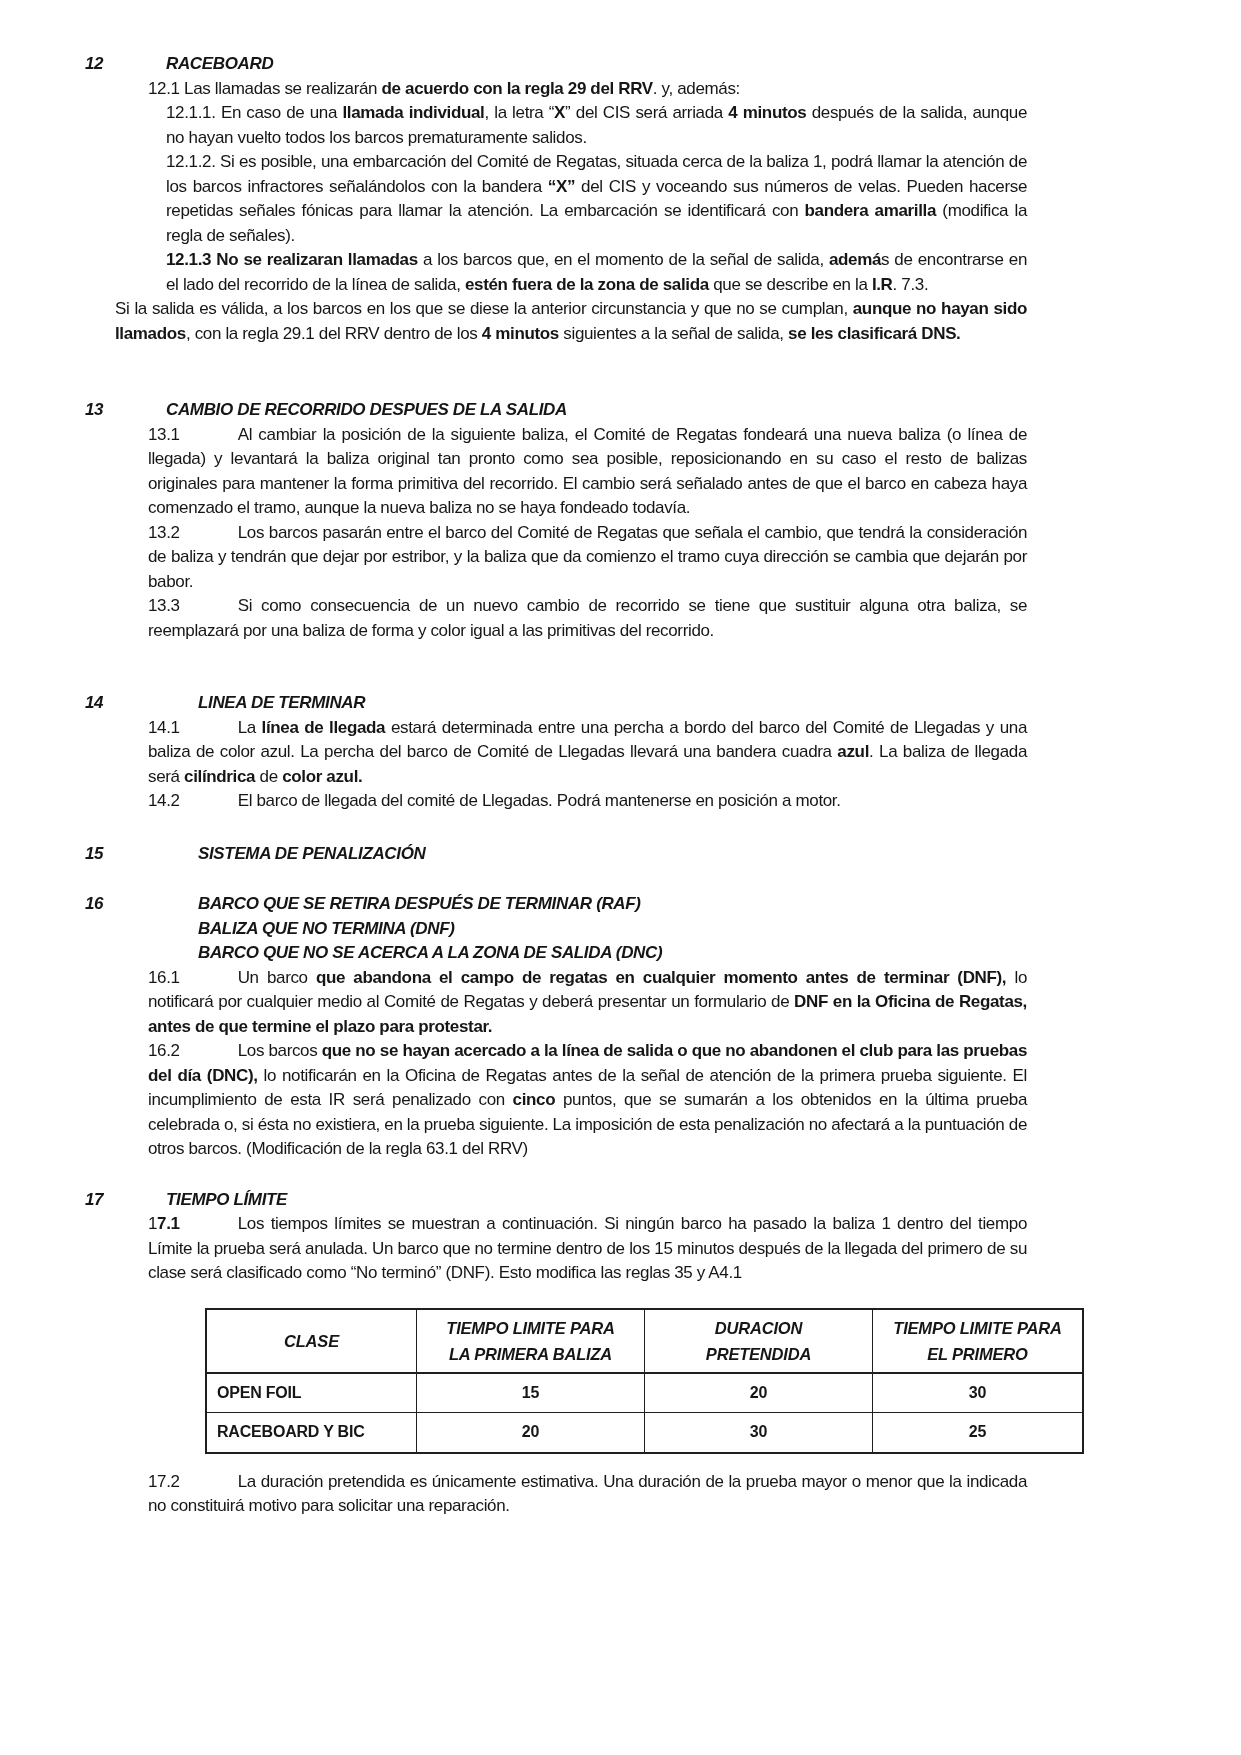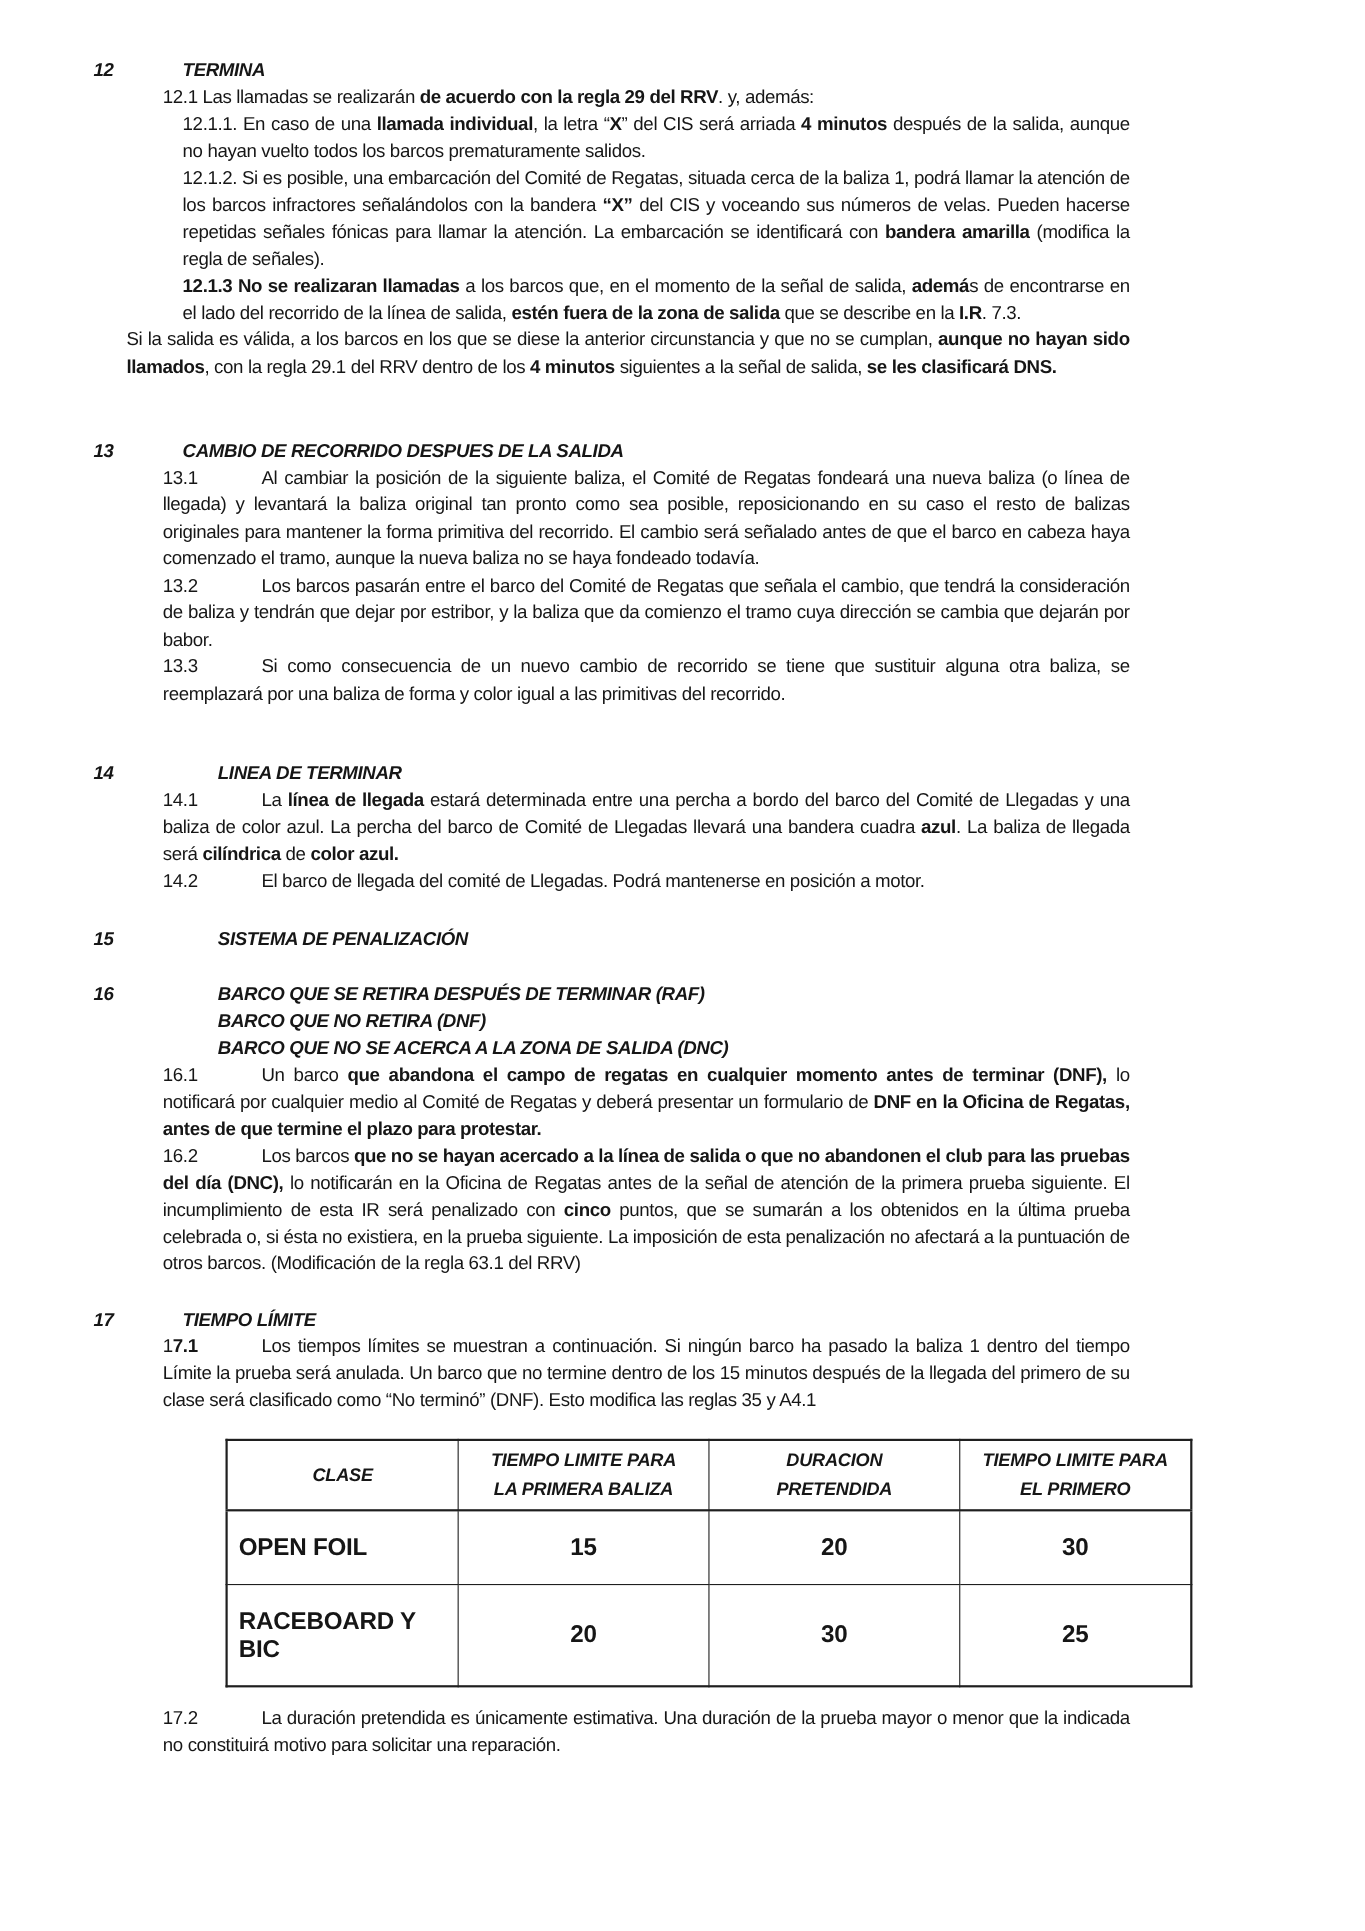--- a/index.html
+++ b/index.html
@@ -34,33 +34,33 @@
   .tab { display: inline-block; width: 58px; }
   .tblwrap { margin: 22px 0 16px 120px; }
   table { border-collapse: collapse; width: 879px; border: 2.5px solid #1f1f1f; table-layout: fixed; }
   th, td { border: 1.6px solid #1f1f1f; }
   thead tr { border-bottom: 2.3px solid #1f1f1f; }
   th {
     font-weight: 700; font-style: italic; text-align: center;
     white-space: pre-line; padding: 5px 4px; line-height: 26px;
     font-size: 16.5px; letter-spacing: -0.2px; vertical-align: middle;
   }
-  td { font-weight: 700; padding: 21px 10px; font-size: 22px; letter-spacing: -0.2px; }
+  td { font-weight: 700; padding: 7px 10px; font-size: 16px; letter-spacing: -0.2px; }
   td.cnum { text-align: center; }
   col.c1 { width: 24%; } col.c2 { width: 26%; } col.c3 { width: 26%; } col.c4 { width: 24%; }
 </style>
 </head>
 <body>
 
 <div class="page">
 
   <div class="sec sec-12">
     <div class="shead">
       <span class="hnum">12</span>
-      <span>TERMINA</span>
+      <span>RACEBOARD</span>
     </div>
     <p class="sub1"><span>12.1 Las llamadas se realizarán </span><span class="b i">de acuerdo con la regla 29 del RRV</span><span>. y, además:</span></p>
     <p class="sub2"><span>12.1.1. En caso de una </span><span class="b i">llamada individual</span><span>, la letra “</span><span class="b">X</span><span>” del CIS será arriada </span><span class="b i">4 minutos</span><span> después de la salida, aunque no hayan vuelto todos los barcos prematuramente salidos.</span></p>
     <p class="sub2"><span>12.1.2. Si es posible, una embarcación del Comité de Regatas, situada cerca de la baliza 1, podrá llamar la atención de los barcos infractores señalándolos con la bandera </span><span class="b i">“X”</span><span> del CIS y voceando sus números de velas. Pueden hacerse repetidas señales fónicas para llamar la atención. La embarcación se identificará con </span><span class="b i">bandera amarilla</span><span> (modifica la regla de señales).</span></p>
     <p class="sub2"><span class="b i">12.1.3 No se realizaran llamadas</span><span> a los barcos que, en el momento de la señal de salida, </span><span class="b i">ademá</span><span>s de encontrarse en el lado del recorrido de la línea de salida, </span><span class="b i">estén fuera de la zona de salida</span><span> que se describe en la </span><span class="b">I.R</span><span>. 7.3.</span></p>
     <p class="flush"><span>Si la salida es válida, a los barcos en los que se diese la anterior circunstancia y que no se cumplan, </span><span class="b i">aunque no hayan sido llamados</span><span>, con la regla 29.1 del RRV dentro de los </span><span class="b i">4 minutos</span><span> siguientes a la señal de salida, </span><span class="b i">se les clasificará DNS.</span></p>
   </div>
 
   <div class="sec sec-13">
     <div class="shead">
@@ -88,21 +88,21 @@
     </div>
   </div>
 
   <div class="sec wide sec-16">
     <div class="shead">
       <span class="hnum">16</span>
       <span>BARCO QUE SE RETIRA DESPUÉS DE TERMINAR (RAF)</span>
     </div>
     <div class="shead">
       <span class="hnum"></span>
-      <span>BARCO QUE NO RETIRA (DNF)</span>
+      <span>BALIZA QUE NO TERMINA (DNF)</span>
     </div>
     <div class="shead">
       <span class="hnum"></span>
       <span>BARCO QUE NO SE ACERCA A LA ZONA DE SALIDA (DNC)</span>
     </div>
     <p class="sub1"><span>16.1</span><span class="tab"></span><span>Un barco </span><span class="b i">que abandona el campo de regatas en cualquier momento antes de terminar (DNF),</span><span> lo notificará por cualquier medio al Comité de Regatas y deberá presentar un formulario de </span><span class="b i">DNF en la Oficina de Regatas, antes de que termine el plazo para protestar.</span></p>
     <p class="sub1"><span>16.2</span><span class="tab"></span><span>Los barcos </span><span class="b i">que no se hayan acercado a la línea de salida o que no abandonen el club para las pruebas del día (DNC),</span><span> lo notificarán en la Oficina de Regatas antes de la señal de atención de la primera prueba siguiente. El incumplimiento de esta IR será penalizado con </span><span class="b i">cinco</span><span> puntos, que se sumarán a los obtenidos en la última prueba celebrada o, si ésta no existiera, en la prueba siguiente. La imposición de esta penalización no afectará a la puntuación de otros barcos. </span><span class="i">(Modificación de la regla 63.1 del RRV)</span></p>
   </div>
 
   <div class="sec sec-17">

